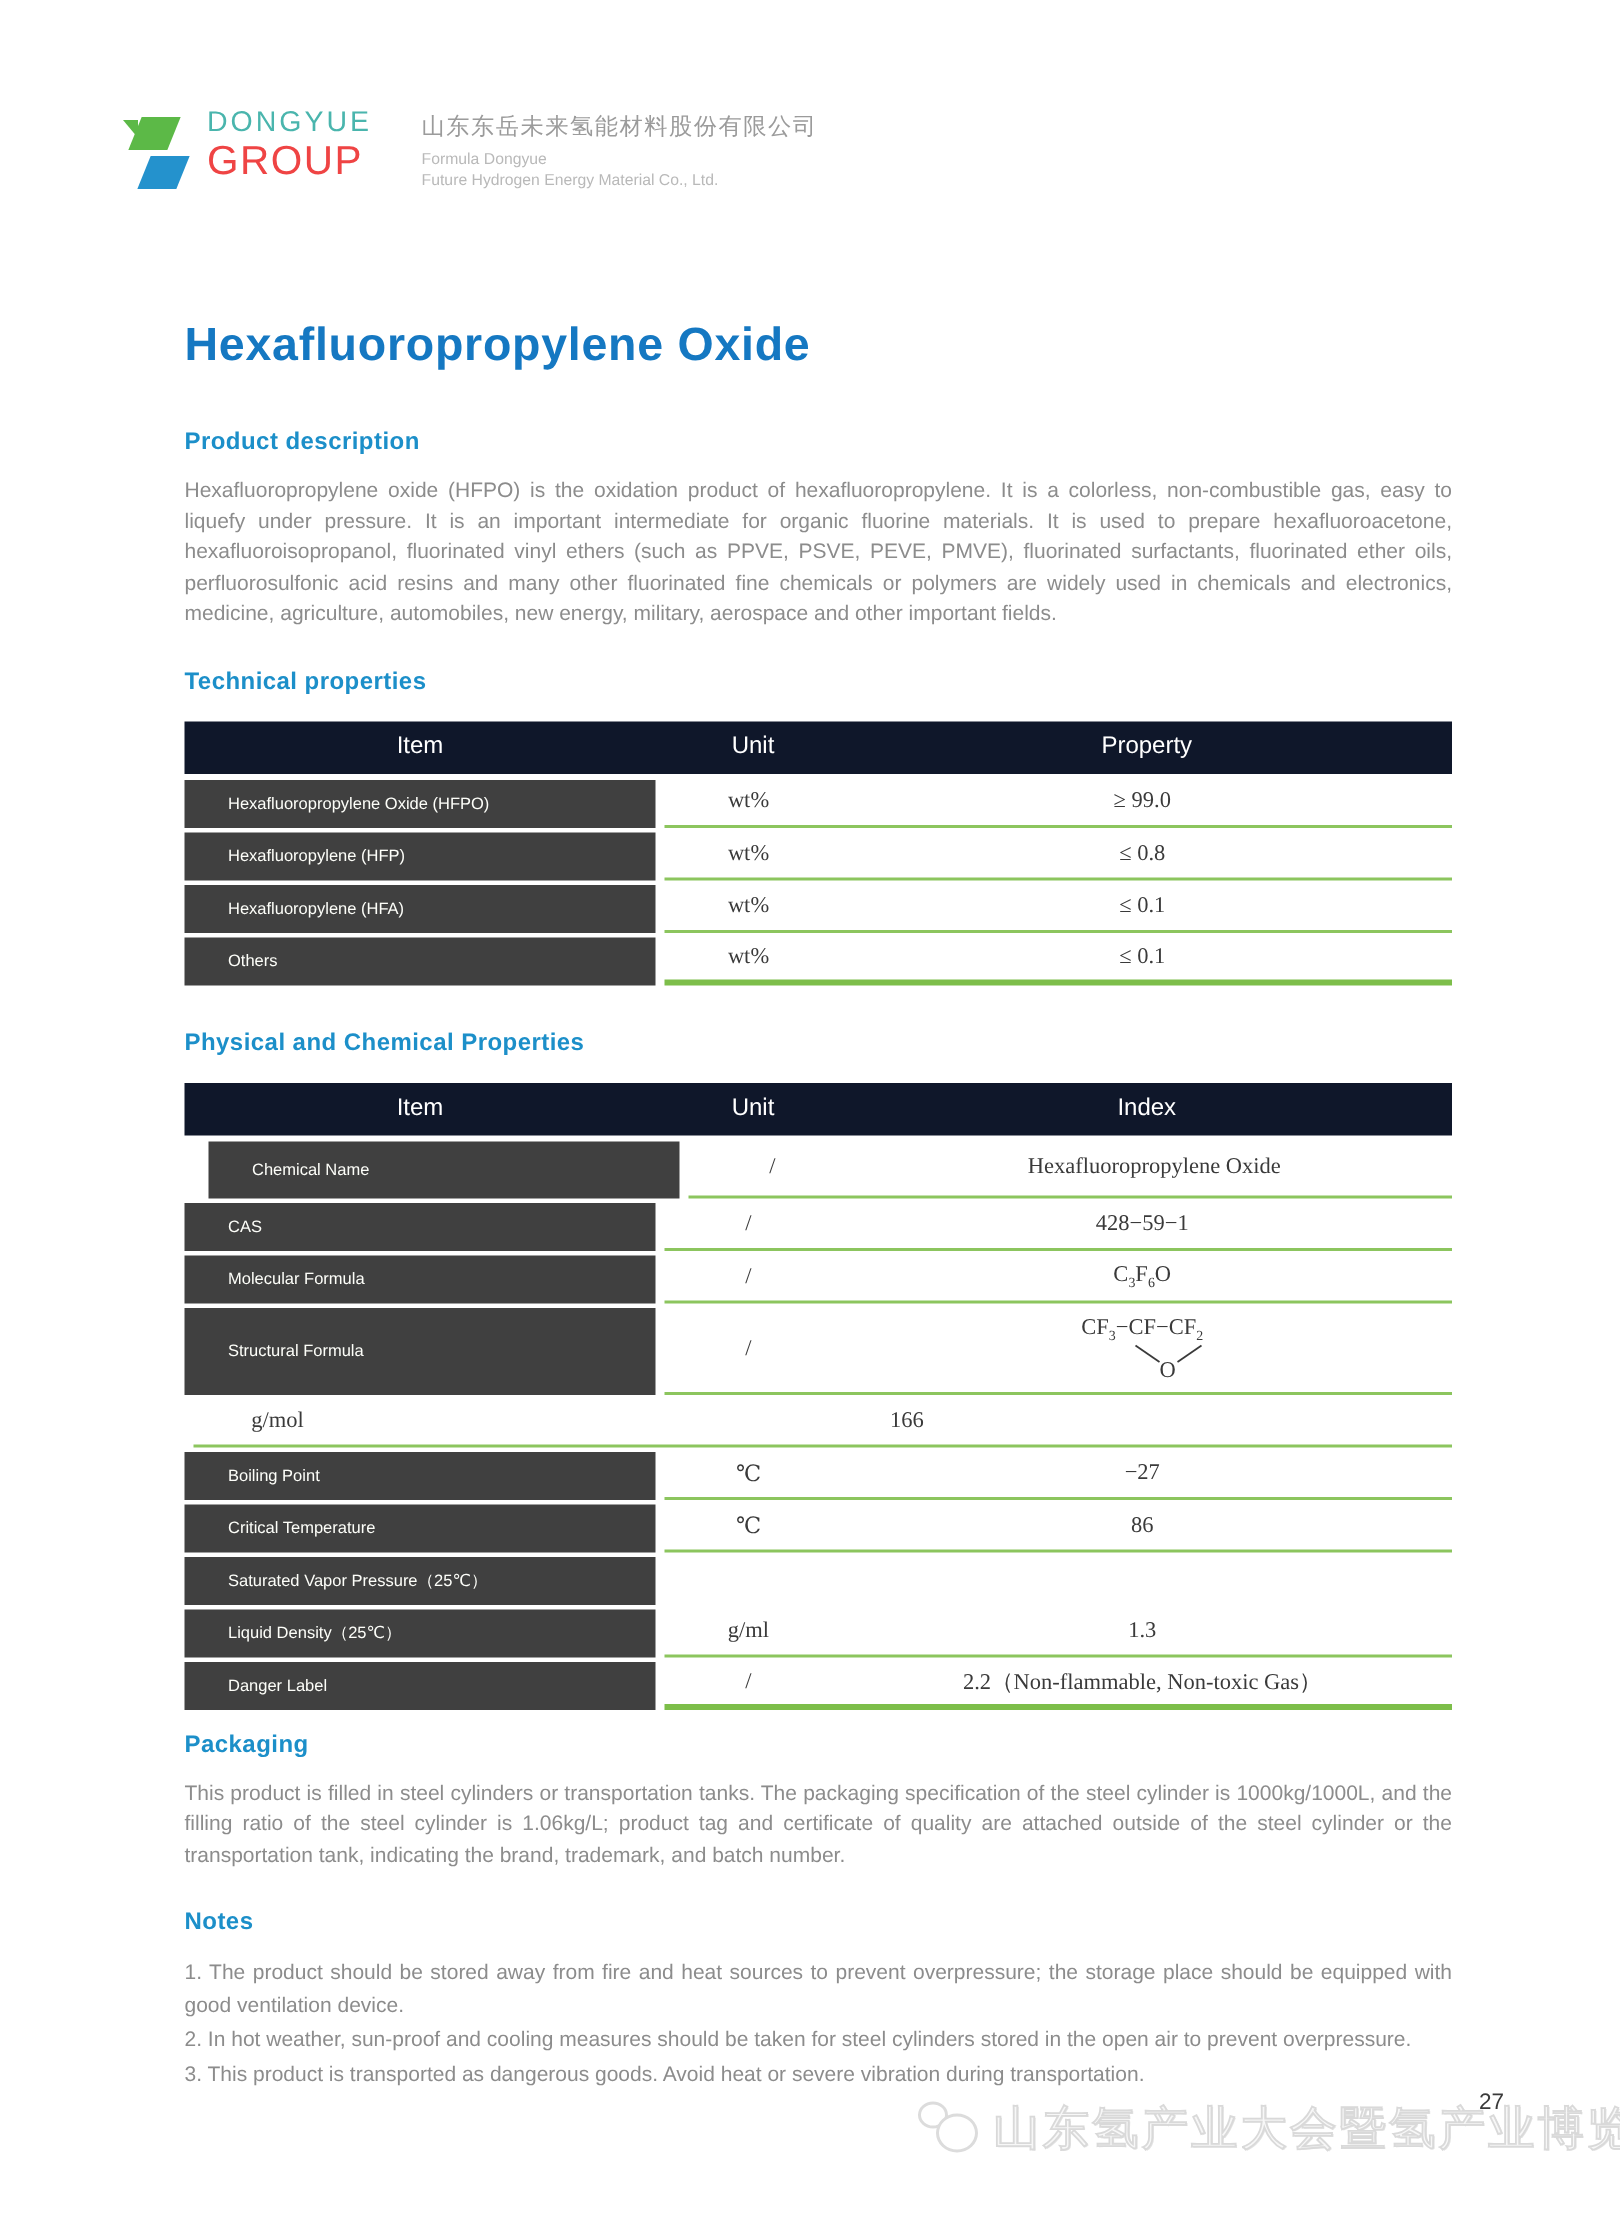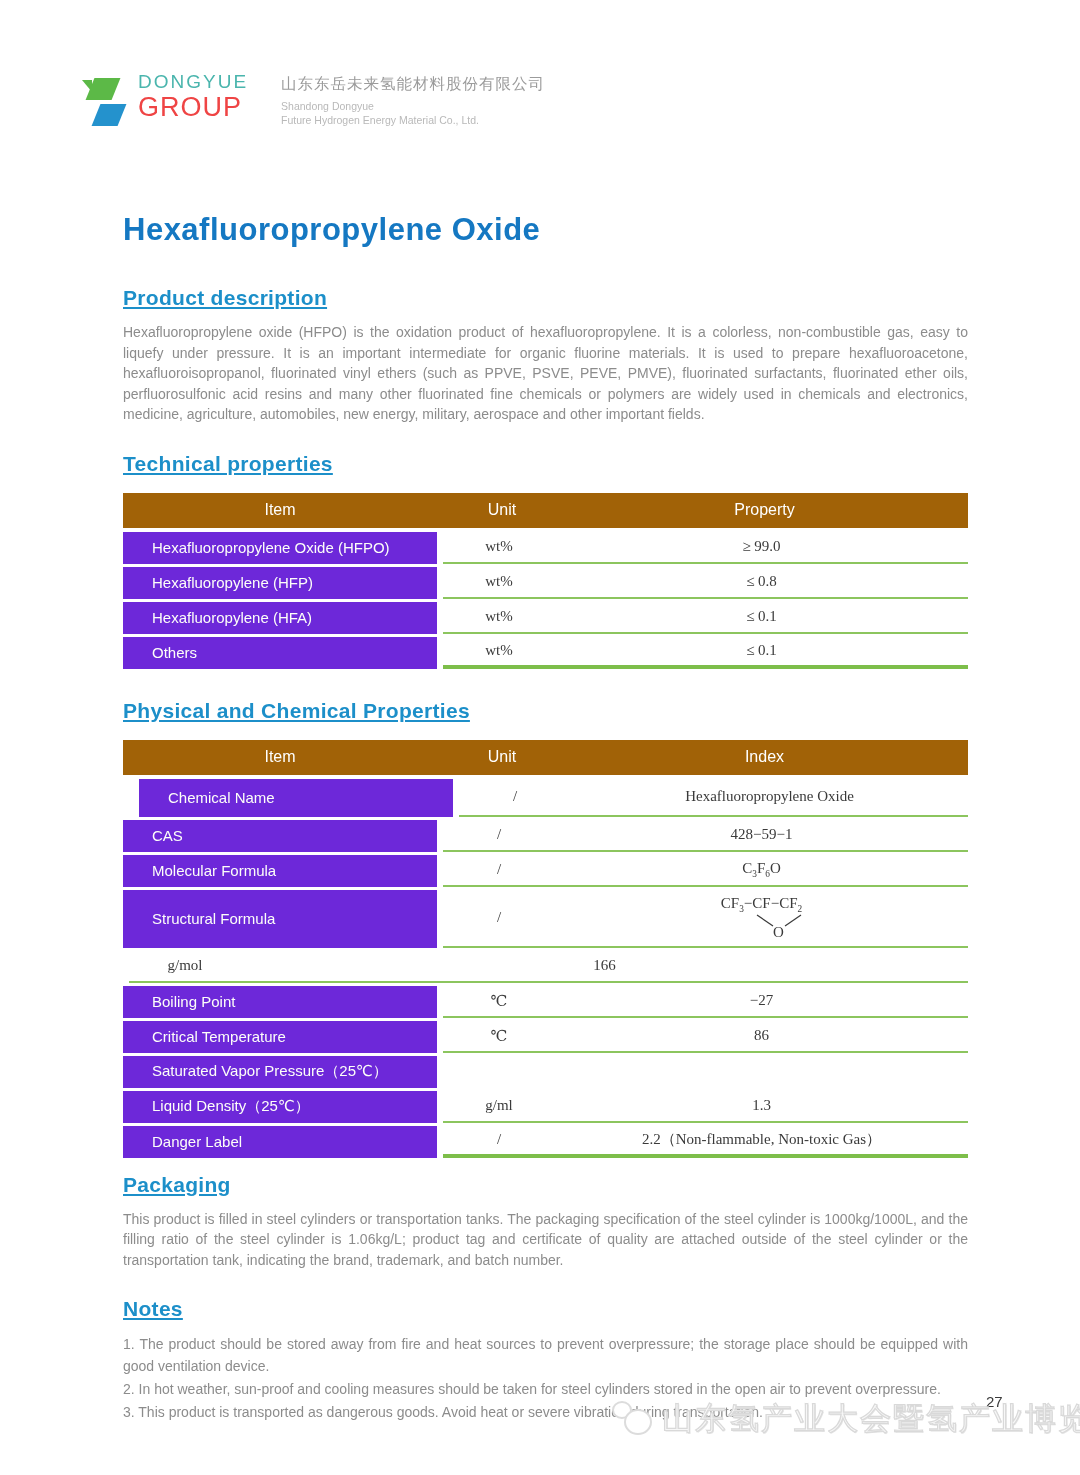--- a/index.html
+++ b/index.html
@@ -55,24 +55,23 @@
   
   .doc-title {
     margin-top: 78px;
     color: #1578c2;
     font-size: 31px;
     font-weight: bold;
     letter-spacing: 0.5px;
   }
   .section-heading {
     color: #1c8fc9;
-    font-size: 21px;
+    font-size: 16px;
     font-weight: bold;
     letter-spacing: 0.3px;
-    text-decoration: underline;
   }
   .h-product   { margin-top: 38px; }
   .h-technical { margin-top: 27px; }
   .h-physical  { margin-top: 30px; }
   .h-packaging { margin-top: 15px; }
   .h-notes     { margin-top: 27px; }
 
   .body-text {
     margin-top: 12px;
     color: #8c8c8c;
@@ -82,36 +81,36 @@
   }
   .notes-list { margin-top: 12px; color: #8c8c8c; font-size: 14px; line-height: 22px; text-align: justify; }
   .notes-list .note { margin-bottom: 1px; }
 
   
   .spec-table { margin-top: 17px; }
   .thead {
     display: flex;
     align-items: center;
     height: 35px;
-    background: #a16207;
+    background: #0f172a;
     color: #ffffff;
     font-size: 16px;
     margin-bottom: 4px;
     justify-content: space-between;
   }
   .thead .th-item { width: 314px; text-align: center; }
   .thead .th-unit { width: 118px; margin-left: 6px; text-align: center; }
   .thead .th-value { flex: 1; text-align: center; }
 
   .trow { display: flex; align-items: stretch; margin-bottom: 3px; }
   .cell-item {
     width: 314px;
-    background: #6d28d9;
+    background: #404040;
     color: #fdfef9;
-    font-size: 15px;
+    font-size: 11px;
     display: flex;
     align-items: center;
     padding-left: 29px;
   }
   .cell-rest {
     flex: 1;
     margin-left: 6px;
     display: flex;
     align-items: center;
     border-bottom: 2px solid #8cc55e;
@@ -175,21 +174,21 @@
       <div class="bar-green"></div>
       <div class="bar-blue"></div>
     </div>
     <div class="logo-wordmark">
       <div class="l1">DONGYUE</div>
       <div class="l2">GROUP</div>
     </div>
     <div class="company-block">
       <div class="company-cn">山东东岳未来氢能材料股份有限公司</div>
       <div class="company-en">
-        <div>Shandong Dongyue</div>
+        <div>Formula Dongyue</div>
         <div>Future Hydrogen Energy Material Co., Ltd.</div>
       </div>
     </div>
   </div>
 
   <div class="content">
 
     <h1 class="doc-title">Hexafluoropropylene Oxide</h1>
 
     <h2 class="section-heading h-product">Product description</h2>

